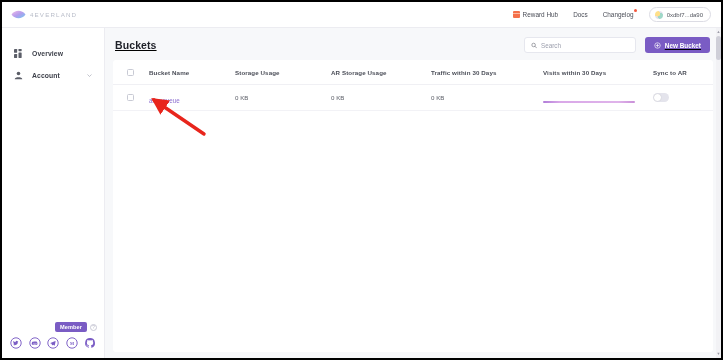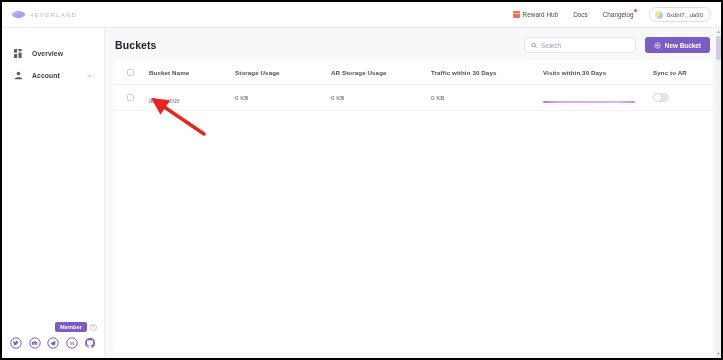--- a/index.html
+++ b/index.html
@@ -201,20 +201,21 @@
     background: #f7f8fa;
     padding: 6px 8px 8px 8px;
   }
 
   #main-head {
     display: flex;
     align-items: center;
     justify-content: space-between;
     height: 22px;
     padding: 0 3px 0 2px;
+    text-decoration: underline;
   }
   #page-title {
     font-size: 10.5px;
     font-weight: 700;
     color: #1e2028;
     letter-spacing: 0.1px;
   }
   #head-actions {
     display: flex;
     align-items: center;

